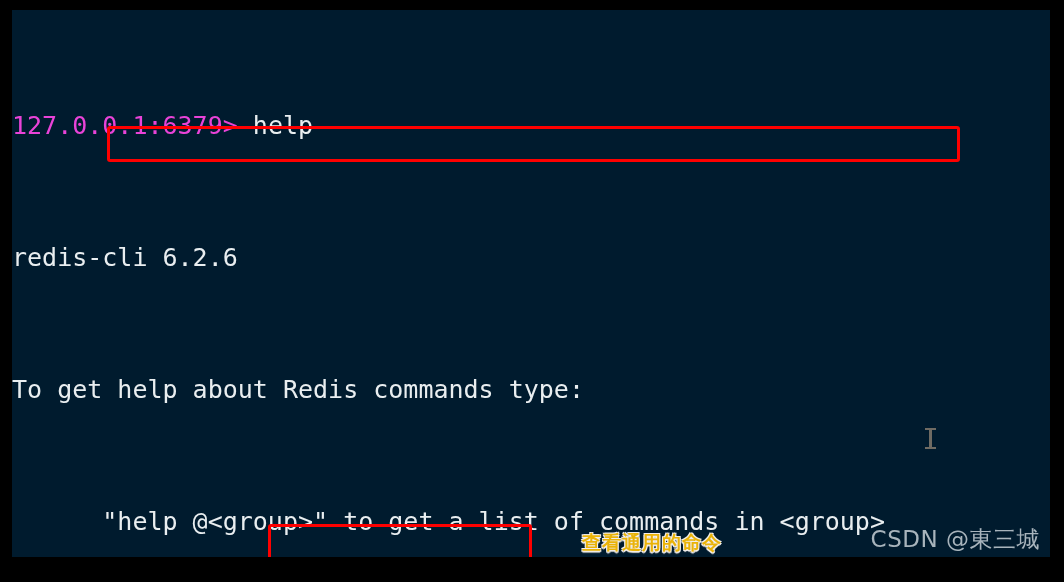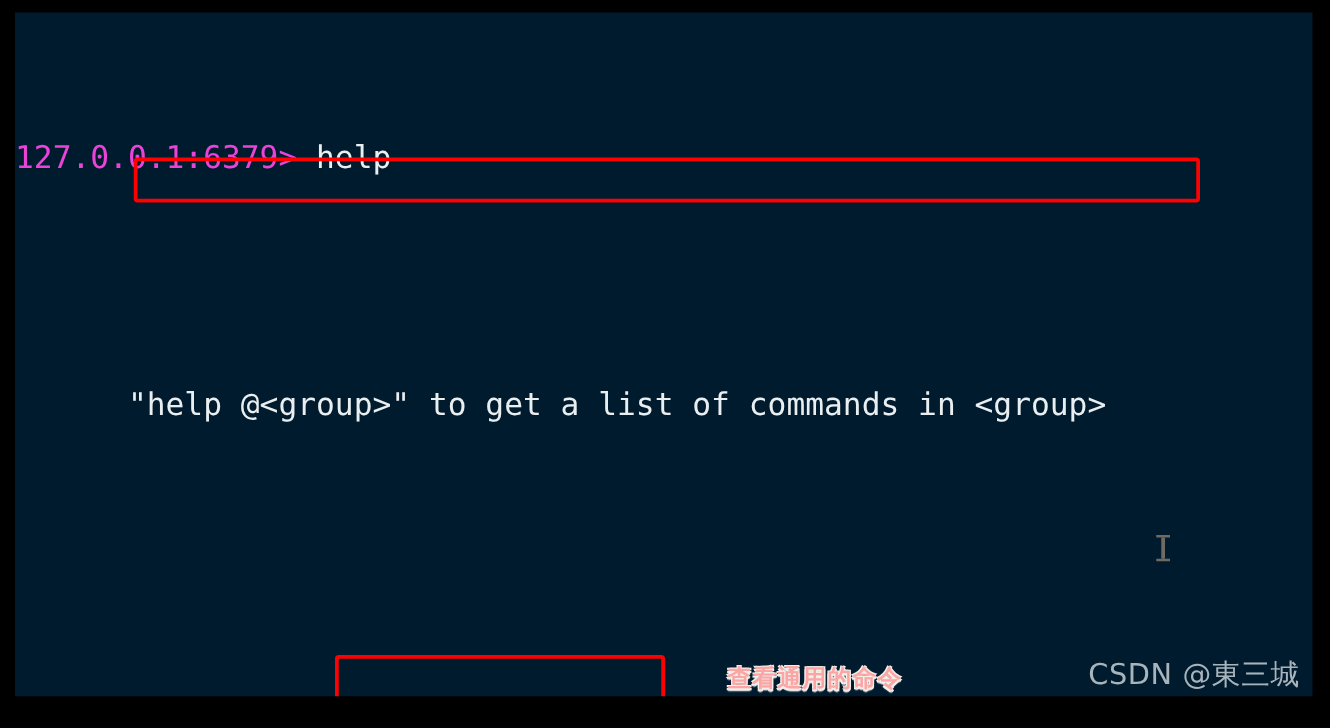--- a/index.html
+++ b/index.html
@@ -78,21 +78,21 @@
   }
 
   
   #annotation {
     position: absolute;
     left: 570px;
     top: 520px;
     font-family: "DejaVu Sans", "Liberation Sans", sans-serif;
     font-size: 19px;
     font-weight: bold;
-    color: #fca5a5;
+    color: #eab308;
     letter-spacing: 1px;
     text-shadow:
       -1px -1px 0 #f2eeea,
        1px -1px 0 #f2eeea,
       -1px  1px 0 #f2eeea,
        1px  1px 0 #f2eeea,
        0px  2px 1px rgba(240,236,232,0.85);
     white-space: nowrap;
   }
 
@@ -145,21 +145,23 @@
 <body>
 
 <div id="screen">
 
   <div id="terminal">
 
     <div id="console">
 
       <div class="line"><span class="prompt">127.0.0.1:6379&gt;</span><span class="cmd"> help</span></div>
 
-
+      <div class="line">redis-cli 6.2.6</div>
+
+      <div class="line">To get help about Redis commands type:</div>
 
       <div class="line">      "help @&lt;group&gt;" to get a list of commands in &lt;group&gt;</div>
 
       
 
       
 
       
 
       

